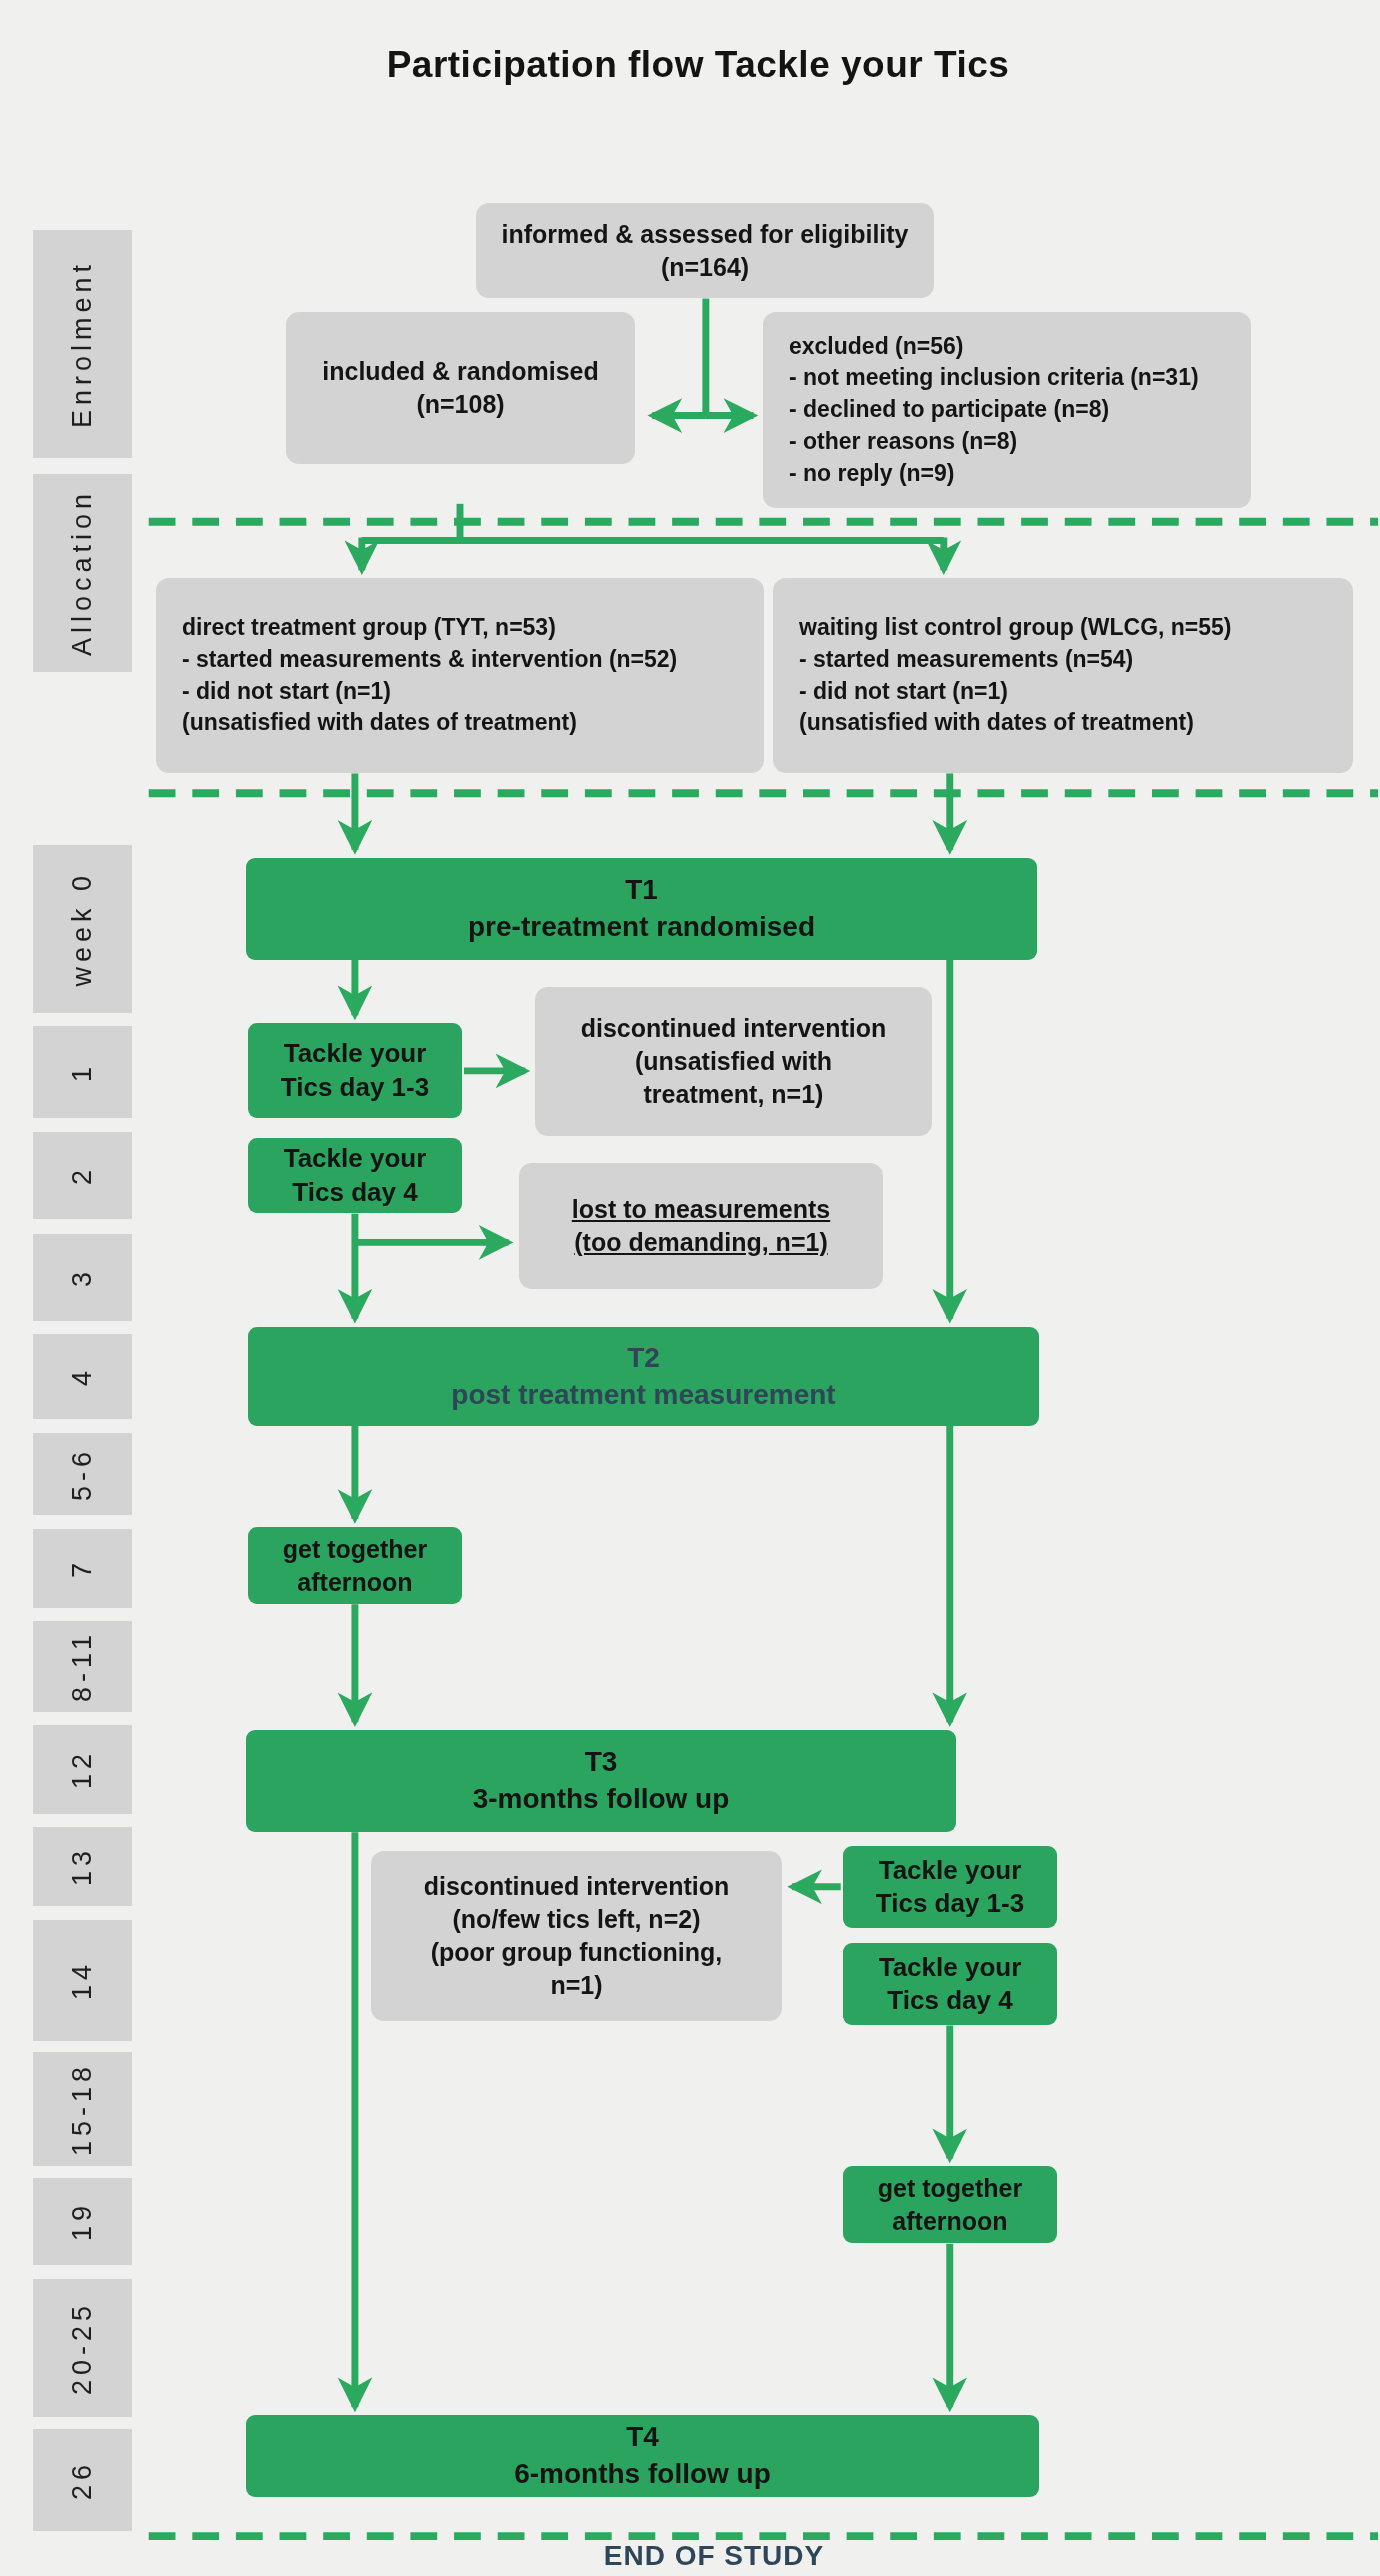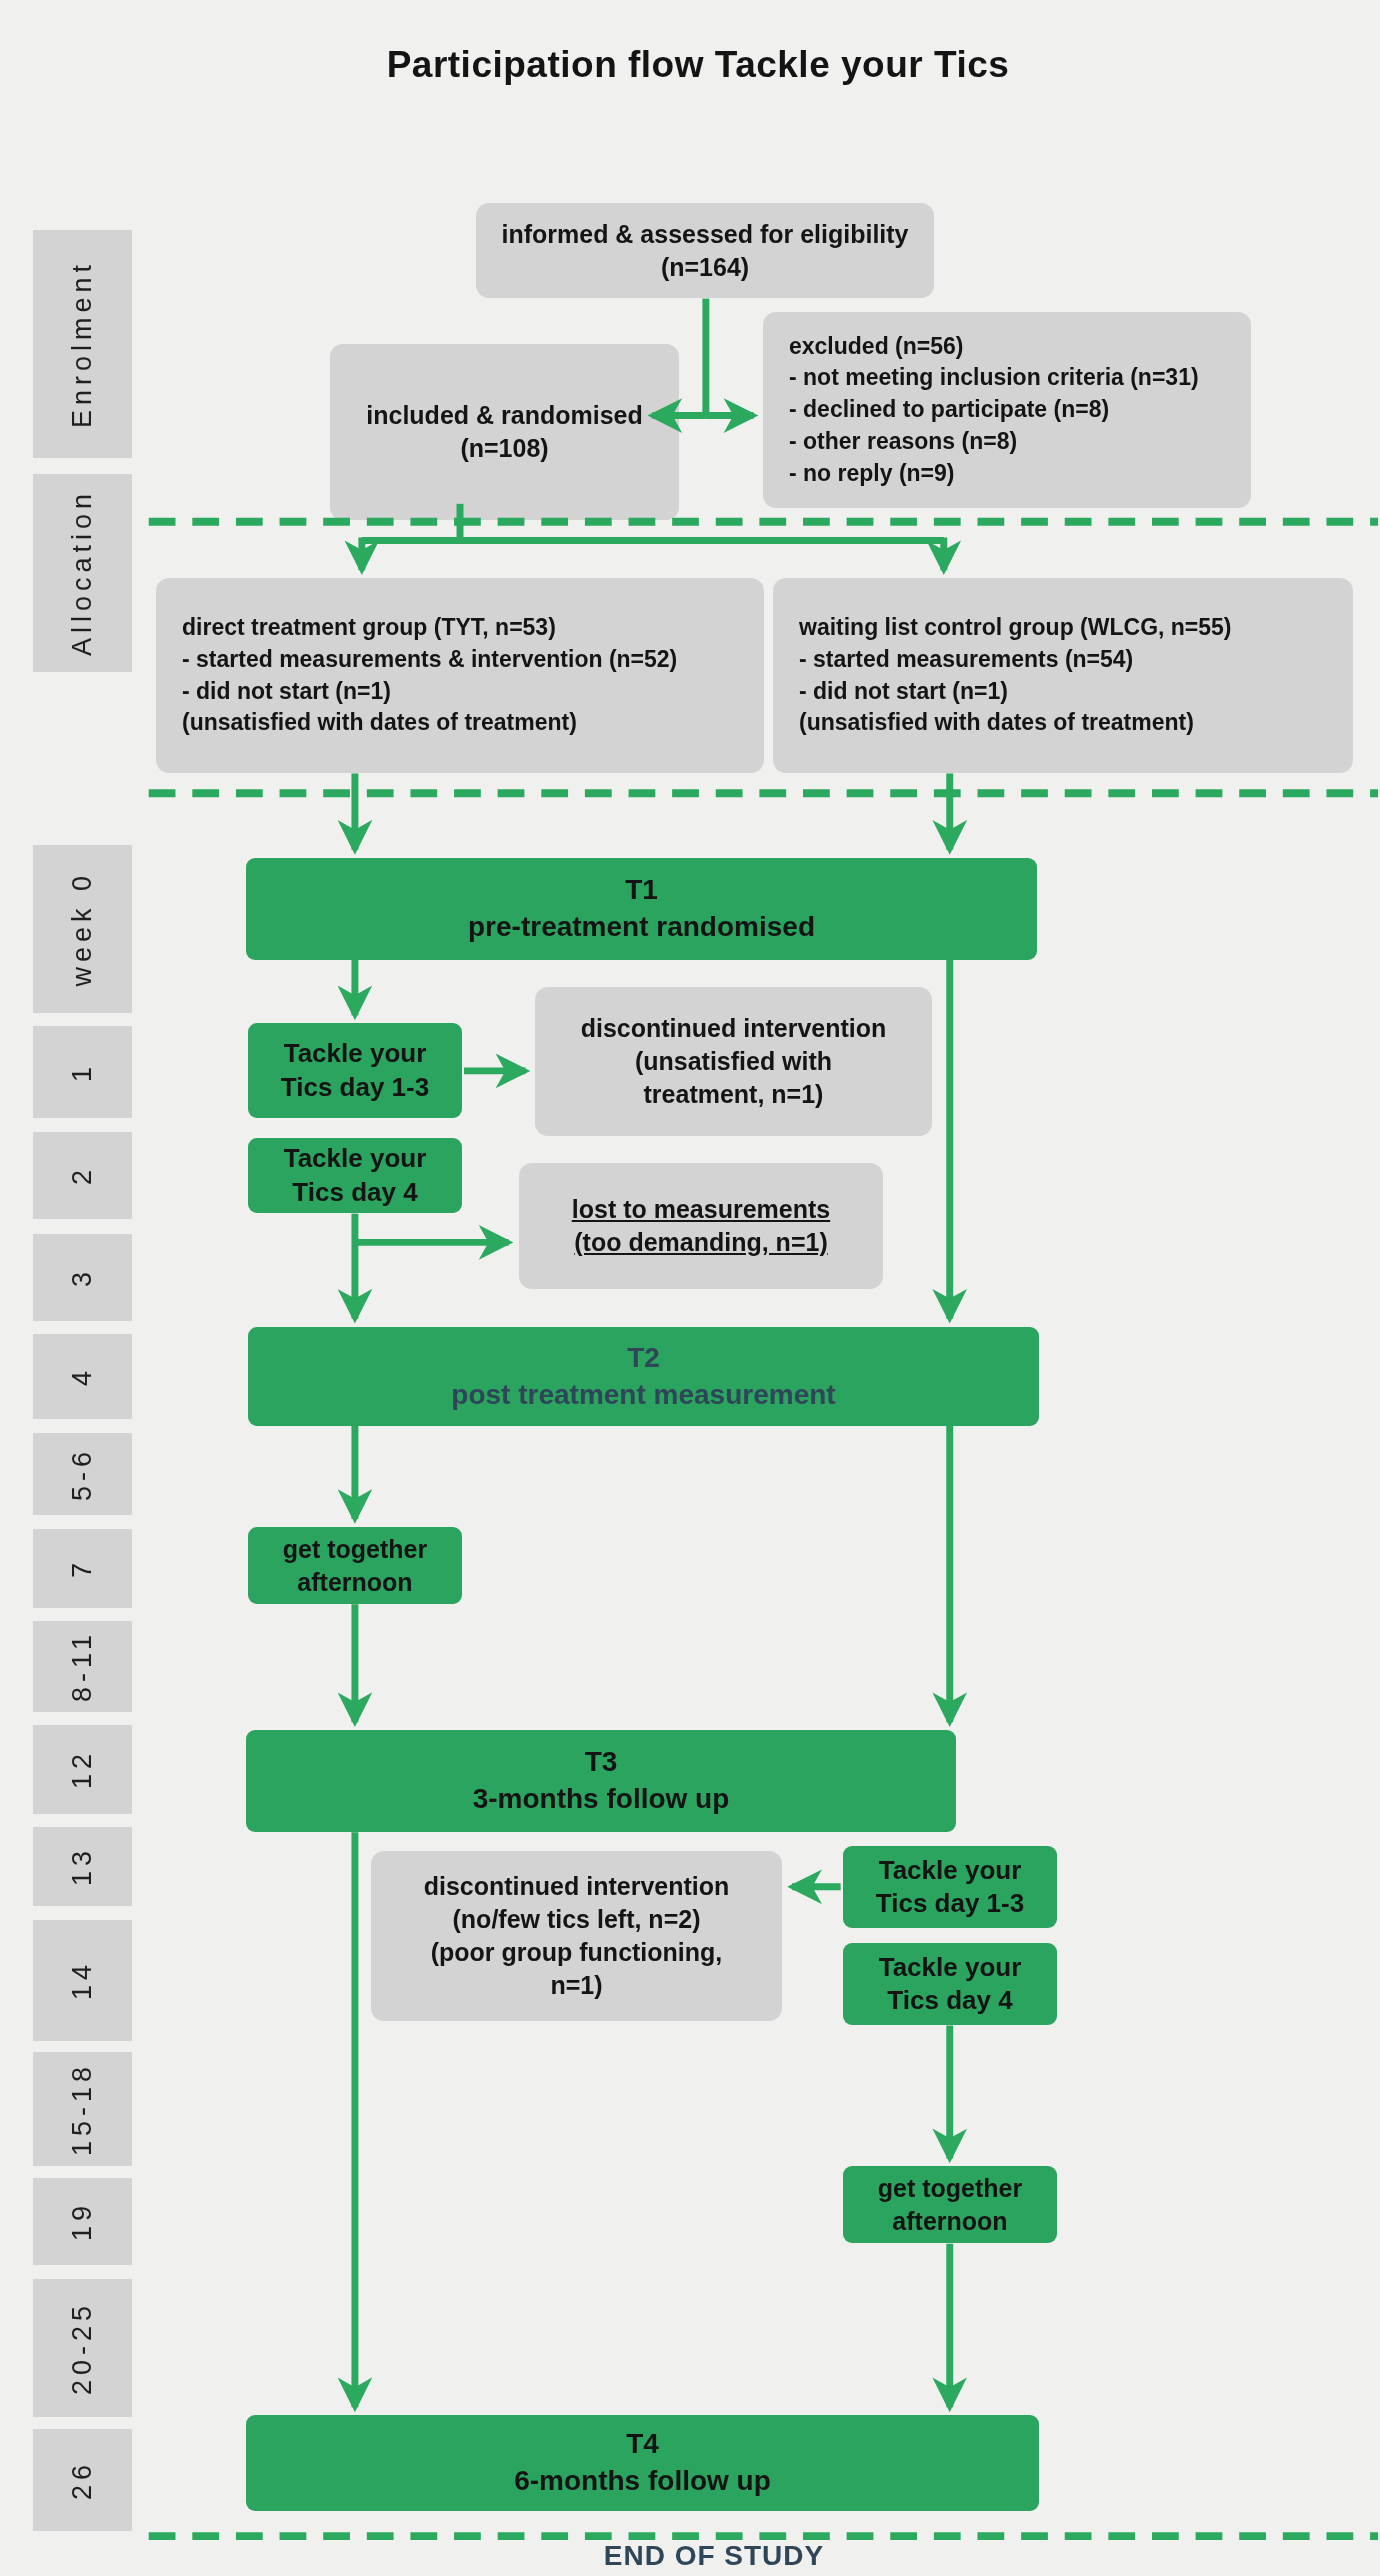--- a/index.html
+++ b/index.html
@@ -110,21 +110,21 @@
     </div>
   <div class="side" style="top:2279px;height:138px;">
       <span>20-25</span>
     </div>
   <div class="side" style="top:2429px;height:102px;">
       <span>26</span>
     </div>
 
   <div class="node gray fs25" style="left:476px;top:203px;width:458px;height:95px;">informed &amp; assessed for eligibility
 (n=164)</div>
-  <div class="node gray fs25" style="left:286px;top:344px;width:349px;height:176px;margin-left:44px;">included &amp; randomised
+  <div class="node gray fs25" style="left:286px;top:312px;width:349px;height:152px;">included &amp; randomised
 (n=108)</div>
   <div class="node gray fs23 la" style="left:763px;top:312px;width:488px;height:196px;">excluded (n=56)
 - not meeting inclusion criteria (n=31)
 - declined to participate  (n=8)
 - other reasons (n=8)
 - no reply (n=9)</div>
 
   <div class="node gray fs23 la" style="left:156px;top:578px;width:608px;height:195px;">direct treatment group (TYT, n=53)
 - started measurements &amp; intervention (n=52)
 - did not start (n=1)
@@ -154,21 +154,21 @@
   <div class="node gray fs25" style="left:371px;top:1851px;width:411px;height:170px;">discontinued intervention
 (no/few tics left, n=2)
 (poor group functioning,
 n=1)</div>
   <div class="node green fs26" style="left:843px;top:1846px;width:214px;height:82px;">Tackle your
 Tics day 1-3</div>
   <div class="node green fs26" style="left:843px;top:1943px;width:214px;height:82px;">Tackle your
 Tics day 4</div>
   <div class="node green fs25" style="left:843px;top:2166px;width:214px;height:77px;">get together
 afternoon</div>
-  <div class="node green fs28" style="left:246px;top:2415px;width:793px;height:96px;">T4
+  <div class="node green fs28" style="left:246px;top:2415px;width:793px;height:82px;">T4
 6-months follow up</div>
 
   <div class="end-label">END OF STUDY</div>
 
   <svg class="overlay" width="1380" height="2576" viewBox="0 0 1392 2598">
     <defs>
       <marker id="ah" viewBox="0 0 10 10" refX="8.6" refY="5" markerWidth="5.4" markerHeight="5" orient="auto">
         <path d="M0 0 L10 5 L0 10 L2.8 5 Z"></path>
       </marker>
     </defs>

